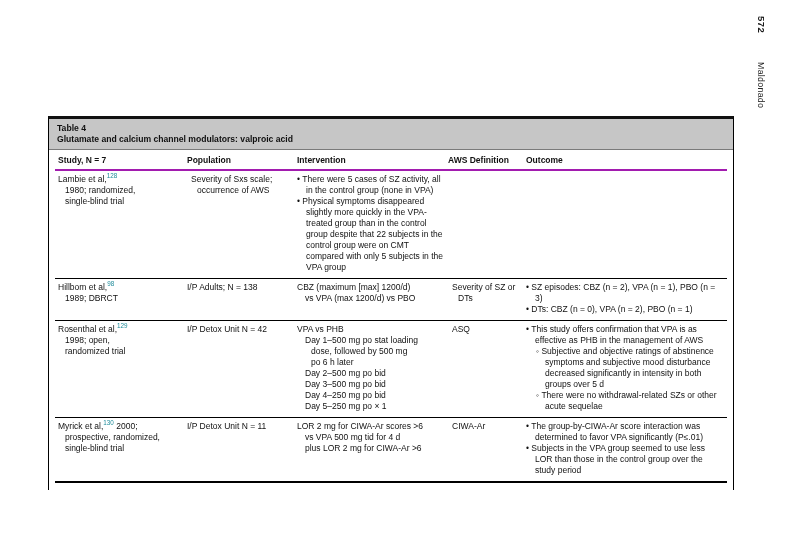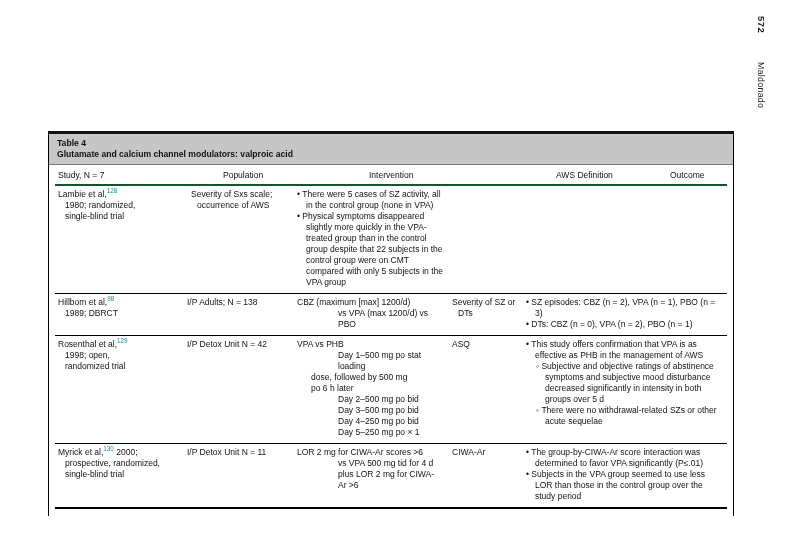--- a/index.html
+++ b/index.html
@@ -10,46 +10,46 @@
   }
   .folio{
     position:absolute;top:16px;left:756px;writing-mode:vertical-rl;
     font-size:9.5px;font-weight:bold;letter-spacing:0.5px;color:#1a1a1a;
   }
   .running-head{
     position:absolute;top:62px;left:756px;writing-mode:vertical-rl;
     font-size:8.8px;color:#222;letter-spacing:0.3px;
   }
   .tablebox{
-    position:absolute;left:48px;top:131px;width:686px;
+    position:absolute;left:48px;top:116px;width:686px;
     border-left:1px solid #000;border-right:1px solid #000;border-top:3px solid #111;
     box-sizing:border-box;background:#fff;
   }
   .titlebar{
     background:#c6c6c6;border-bottom:1px solid #7a7a7a;
     padding:4px 8px 4px 8px;font-weight:bold;font-size:8.6px;line-height:11px;
   }
   .inner{padding:0 6px 7px 6px;}
   .grid{
     display:grid;
     grid-template-columns:132px 110px 151px 78px 197px;
     font-size:8.5px;line-height:11px;
   }
   .thead{
-    font-weight:normal;padding:5px 0 3px 0;border-bottom:2px solid #14532d;gap:36px;
+    font-weight:bold;padding:5px 0 3px 0;border-bottom:2px solid #a21caf;
   }
   .thead > div{padding-left:0;}
   .thead > div:first-child{padding-left:3px;}
   .row{border-bottom:1px solid #000;padding:3px 0 5px 0;}
   .row.last{border-bottom:2px solid #000;}
   .cell{padding-right:6px;box-sizing:border-box;}
   .cell.study{padding-left:3px;}
   .scont{padding-left:7px;}
   .pcont{padding-left:9px;}
-  .ind1{padding-left:8px;margin-left:33px;}
+  .ind1{padding-left:8px;}
   .ind2{padding-left:14px;}
   .ref{
     color:#1d8a99;font-size:6.3px;vertical-align:super;line-height:0;
     text-decoration:none;cursor:pointer;
   }
   .aws{padding-left:4px;padding-right:2px;}
   .hang{padding-left:10px;text-indent:-6px;}
   .outcome{padding-right:2px;}
   .bullet{padding-left:9px;text-indent:-9px;}
   .bullet::before{content:"\2022\00a0";}

